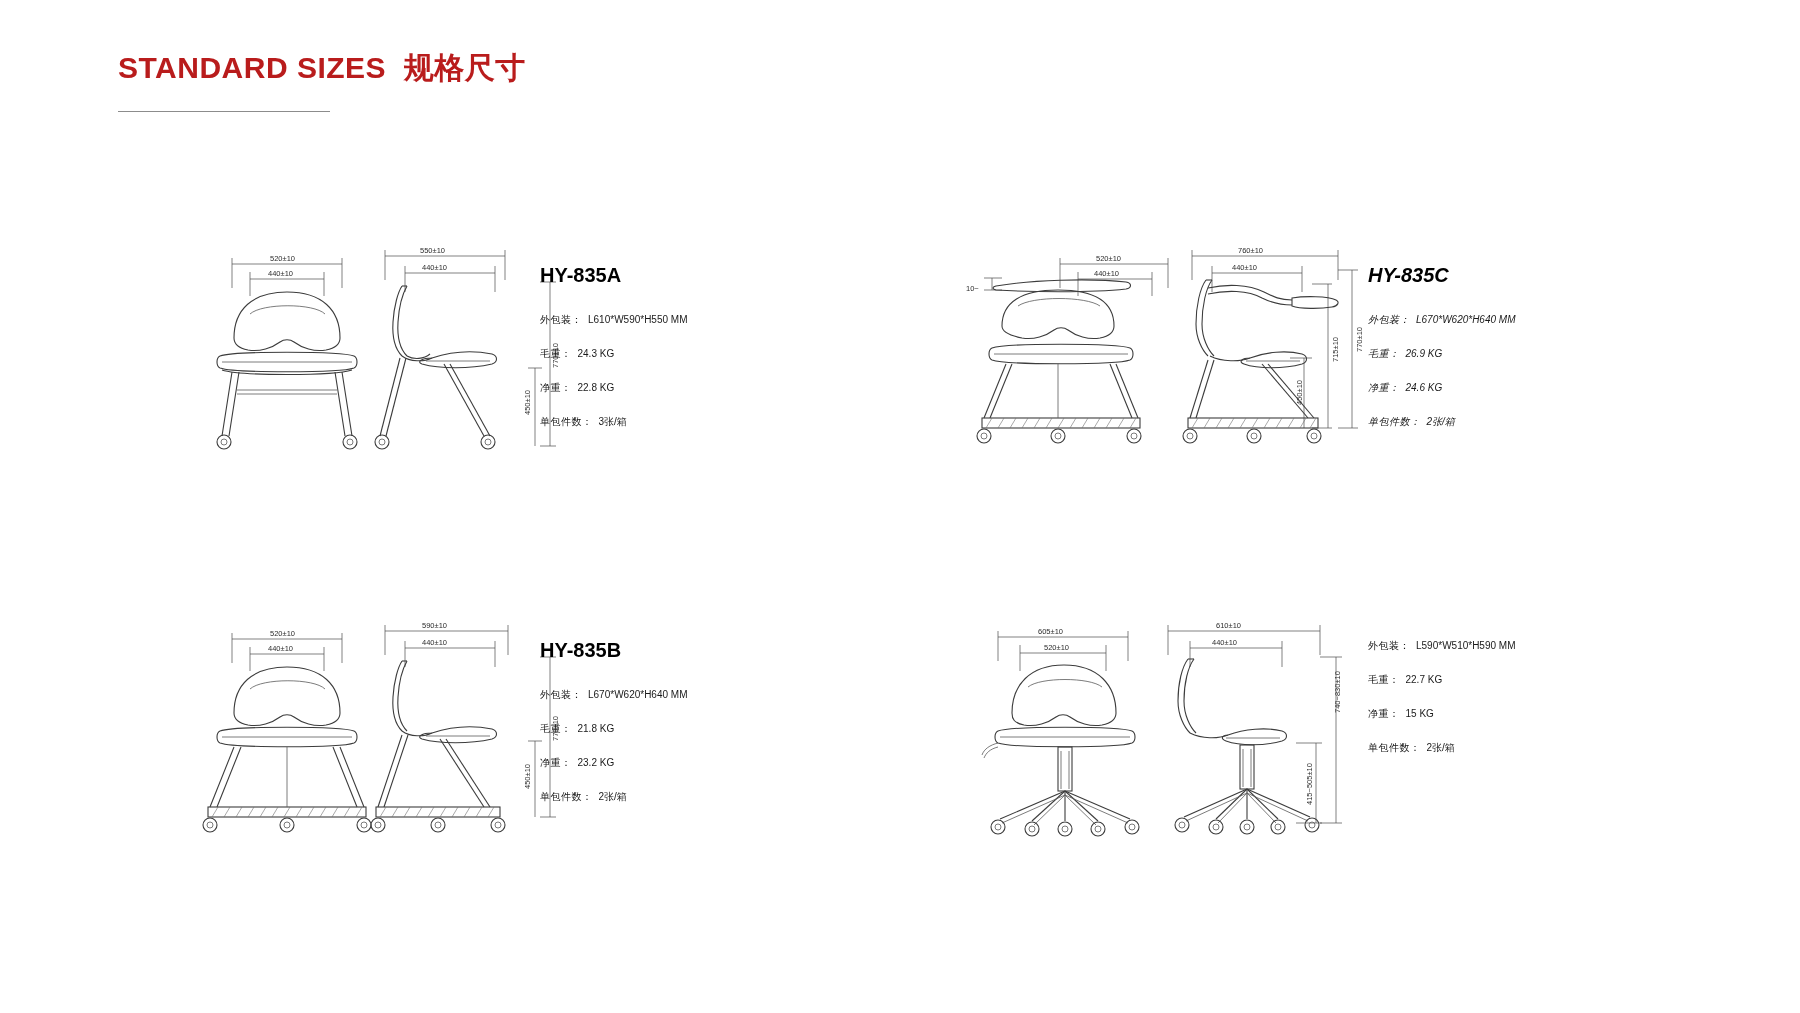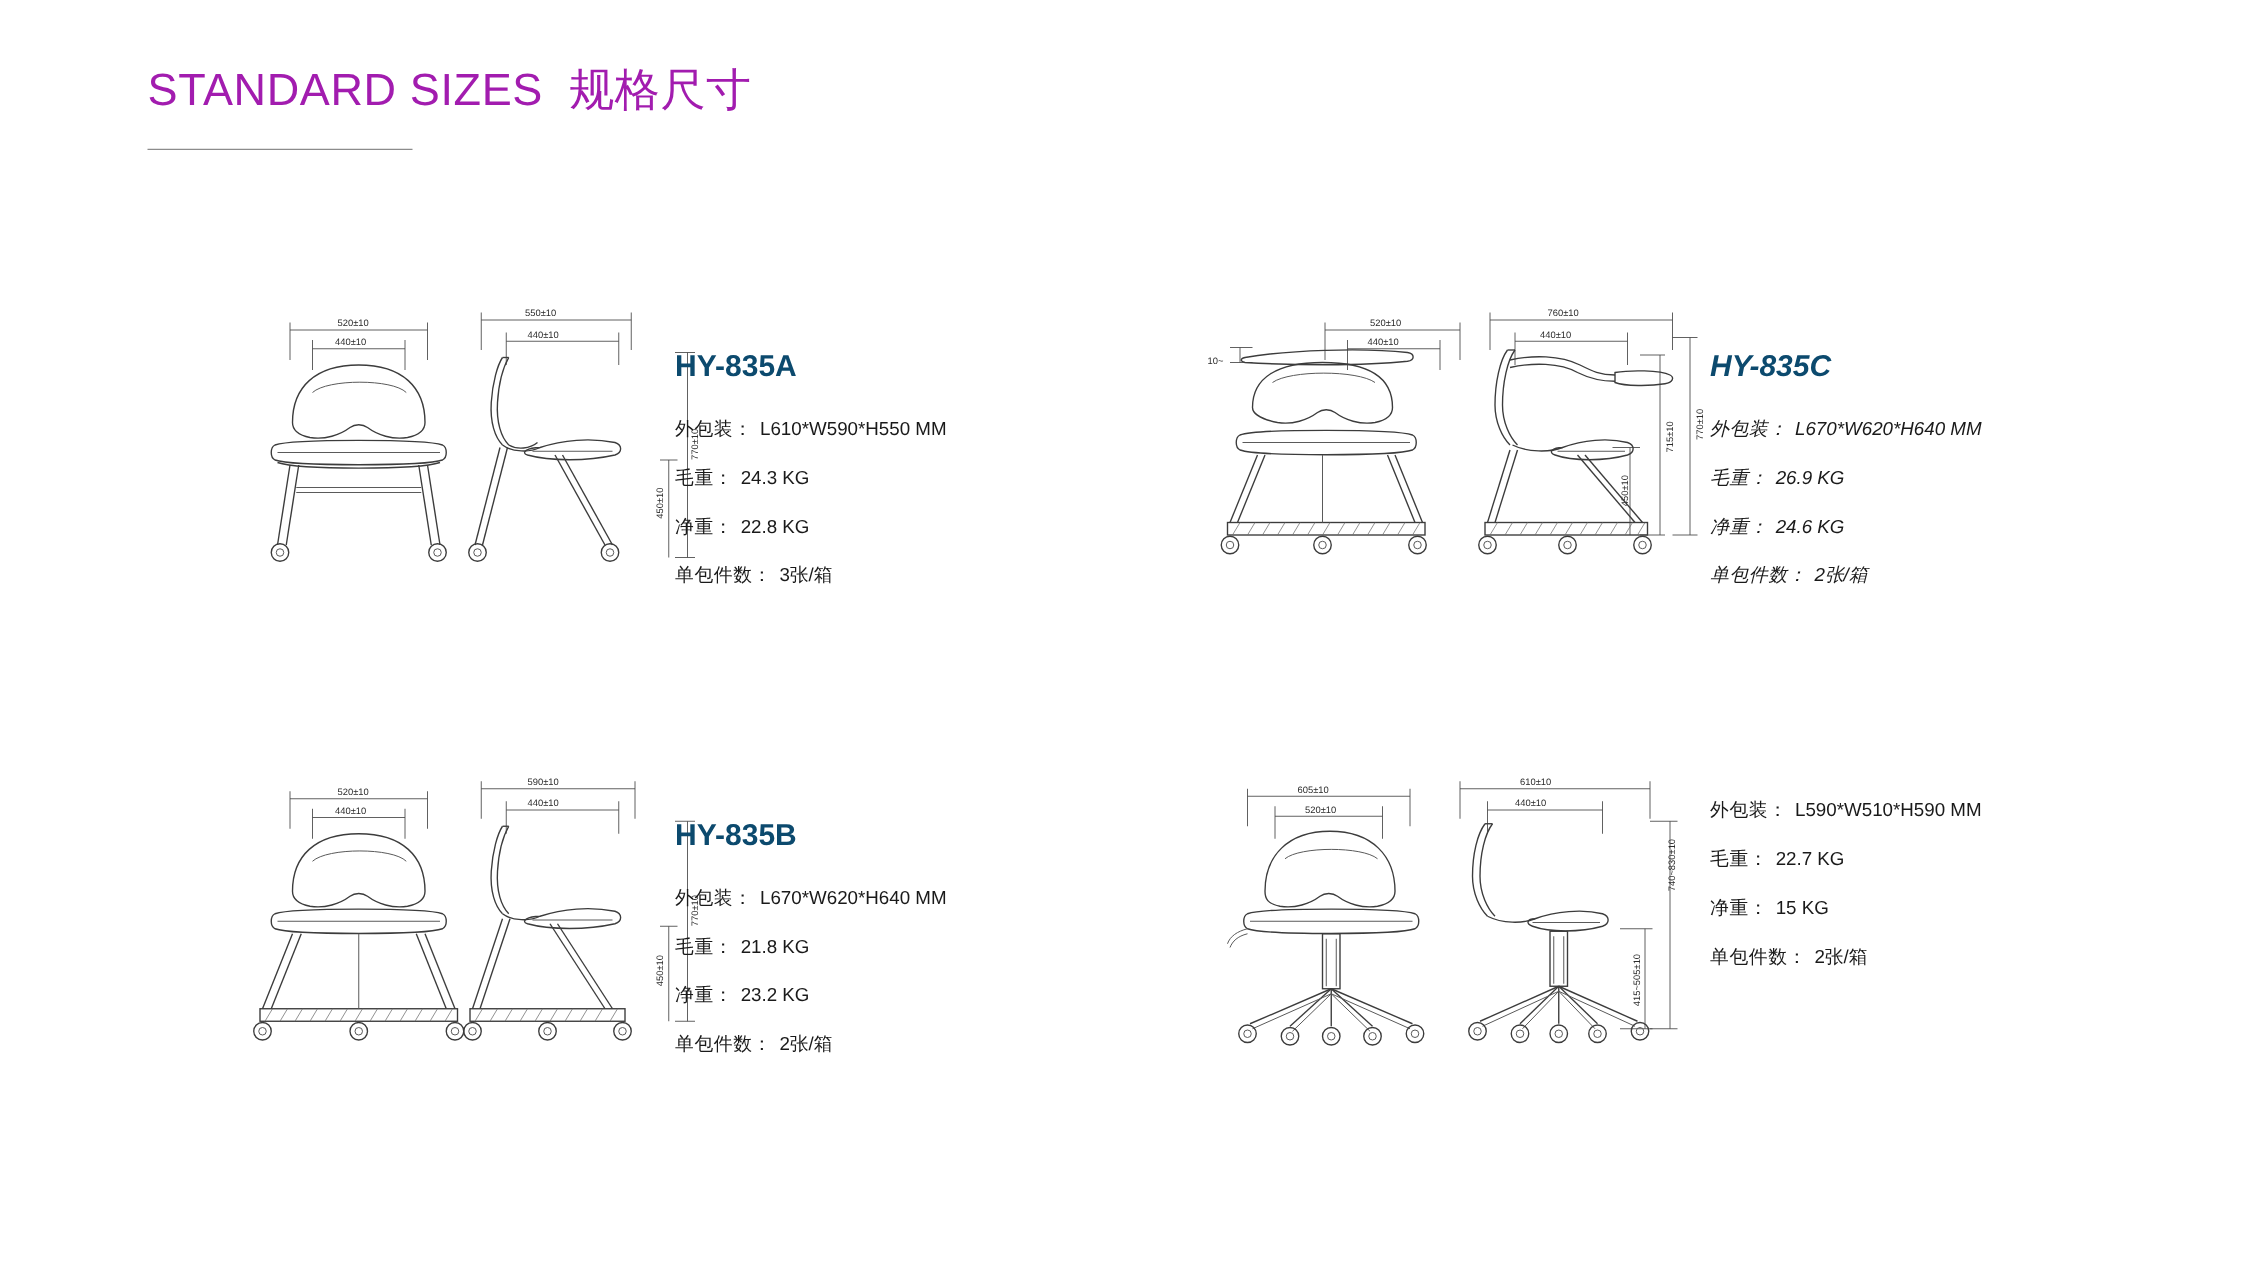--- a/index.html
+++ b/index.html
@@ -17,50 +17,49 @@
   }
 
   
   .page-header {
     position: absolute;
     left: 118px;
     top: 48px;
     width: 900px;
   }
   .page-title {
-    font-size: 36px;
-    font-weight: normal;
+    font-size: 30px;
+    font-weight: bold;
     letter-spacing: 0.5px;
-    color: #a21caf;
+    color: #b91c1c;
     white-space: pre;
   }
   .title-rule {
     margin-top: 22px;
     width: 212px;
     height: 1px;
     background: #8c8c8c;
   }
 
   
   .product-block {
     position: absolute;
   }
   .info {
     position: absolute;
   }
   .model-name {
-    font-size: 24px;
+    font-size: 20px;
     font-weight: bold;
-    color: #0c4a6e;
+    color: #000000;
     margin-bottom: 26px;
     white-space: nowrap;
-    margin-top: 16px;
   }
   .spec-line {
-    font-size: 15px;
+    font-size: 10px;
     color: #1a1a1a;
     margin-bottom: 20px;
     white-space: nowrap;
   }
   .spec-line .lbl { letter-spacing: 0.5px; }
   .spec-line .val { margin-left: 6px; }
 
   
   svg.tech { display: block; overflow: visible; }
   svg.tech .ln { fill: none; stroke: #3c3c3c; stroke-width: 1.1; }

